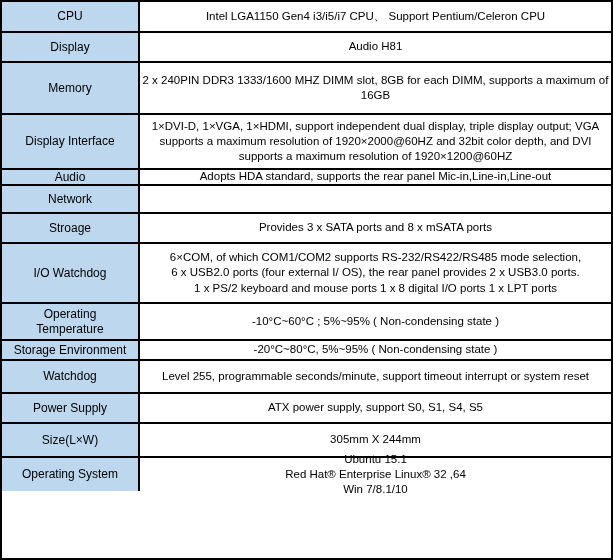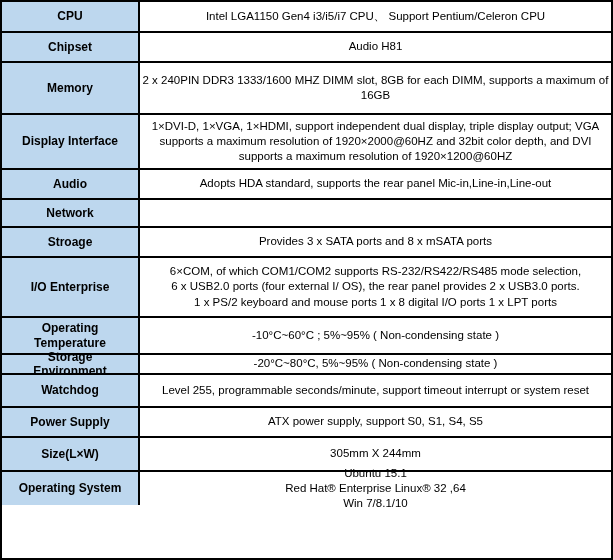--- a/index.html
+++ b/index.html
@@ -9,56 +9,56 @@
     display:flex;flex-direction:column;
     font-family:"Liberation Sans","DejaVu Sans",sans-serif;
     color:#000;background:#fff;
   }
   .row{display:flex;flex:0 0 auto;box-sizing:border-box;border-bottom:2px solid #000;min-height:0;}
   .row:last-child{border-bottom:none;}
   .label-cell{
     flex:0 0 138px;box-sizing:border-box;border-right:2px solid #000;
     background:#BDD7EE;
     display:flex;align-items:center;justify-content:center;
-    text-align:center;font-weight:bold;font-size:12px;line-height:1.18;
+    text-align:center;font-weight:normal;font-size:12px;line-height:1.18;
     padding:1px 8px;
   }
   .value-cell{
     flex:1 1 auto;box-sizing:border-box;
     display:flex;align-items:center;justify-content:center;
     text-align:center;font-size:11.5px;line-height:1.32;
     padding:1px 0;white-space:pre-line;
   }
   
   .row:nth-child(1){height:31px}
   .row:nth-child(2){height:30px}
   .row:nth-child(3){height:52px}
   .row:nth-child(4){height:55px}
-  .row:nth-child(5){height:30px}
+  .row:nth-child(5){height:16px}
   .row:nth-child(6){height:28px}
   .row:nth-child(7){height:30px}
   .row:nth-child(8){height:60px}
   .row:nth-child(9){height:37px}
   .row:nth-child(10){height:20px}
   .row:nth-child(11){height:33px}
   .row:nth-child(12){height:30px}
   .row:nth-child(13){height:34px}
   .row:nth-child(14){height:33px}
   .row:nth-child(15){height:38px}
 </style>
 </head>
 <body>
 
 <div class="spec-table" id="spec-table">
     <div class="row">
       <div class="label-cell">CPU</div>
       <div class="value-cell">Intel LGA1150 Gen4 i3/i5/i7 CPU、 Support Pentium/Celeron CPU</div>
     </div>
     <div class="row">
-      <div class="label-cell">Chipset</div>
+      <div class="label-cell">Display</div>
       <div class="value-cell">Audio H81</div>
     </div>
     <div class="row">
       <div class="label-cell">Memory</div>
       <div class="value-cell">2 x 240PIN DDR3 1333/1600 MHZ DIMM slot, 8GB for each DIMM, supports a maximum of 16GB</div>
     </div>
     <div class="row">
       <div class="label-cell">Display Interface</div>
       <div class="value-cell">1×DVI-D, 1×VGA, 1×HDMI, support independent dual display, triple display output; VGA supports a maximum resolution of 1920×2000@60HZ and 32bit color depth, and DVI supports a maximum resolution of 1920×1200@60HZ</div>
     </div>
@@ -67,21 +67,21 @@
       <div class="value-cell">Adopts HDA standard, supports the rear panel Mic-in,Line-in,Line-out</div>
     </div>
     <div class="row">
       <div class="label-cell">Network</div>
     </div>
     <div class="row">
       <div class="label-cell">Stroage</div>
       <div class="value-cell">Provides 3 x SATA ports and 8 x mSATA ports</div>
     </div>
     <div class="row">
-      <div class="label-cell">I/O Enterprise</div>
+      <div class="label-cell">I/O Watchdog</div>
       <div class="value-cell">6×COM, of which COM1/COM2 supports RS-232/RS422/RS485 mode selection,
 6 x USB2.0 ports (four external I/ OS), the rear panel provides 2 x USB3.0 ports.
 1 x PS/2 keyboard and mouse ports 1 x 8 digital I/O ports 1 x LPT ports</div>
     </div>
     <div class="row">
       <div class="label-cell">Operating Temperature</div>
       <div class="value-cell">-10°C~60°C ; 5%~95% ( Non-condensing state )</div>
     </div>
     <div class="row">
       <div class="label-cell">Storage Environment</div>

